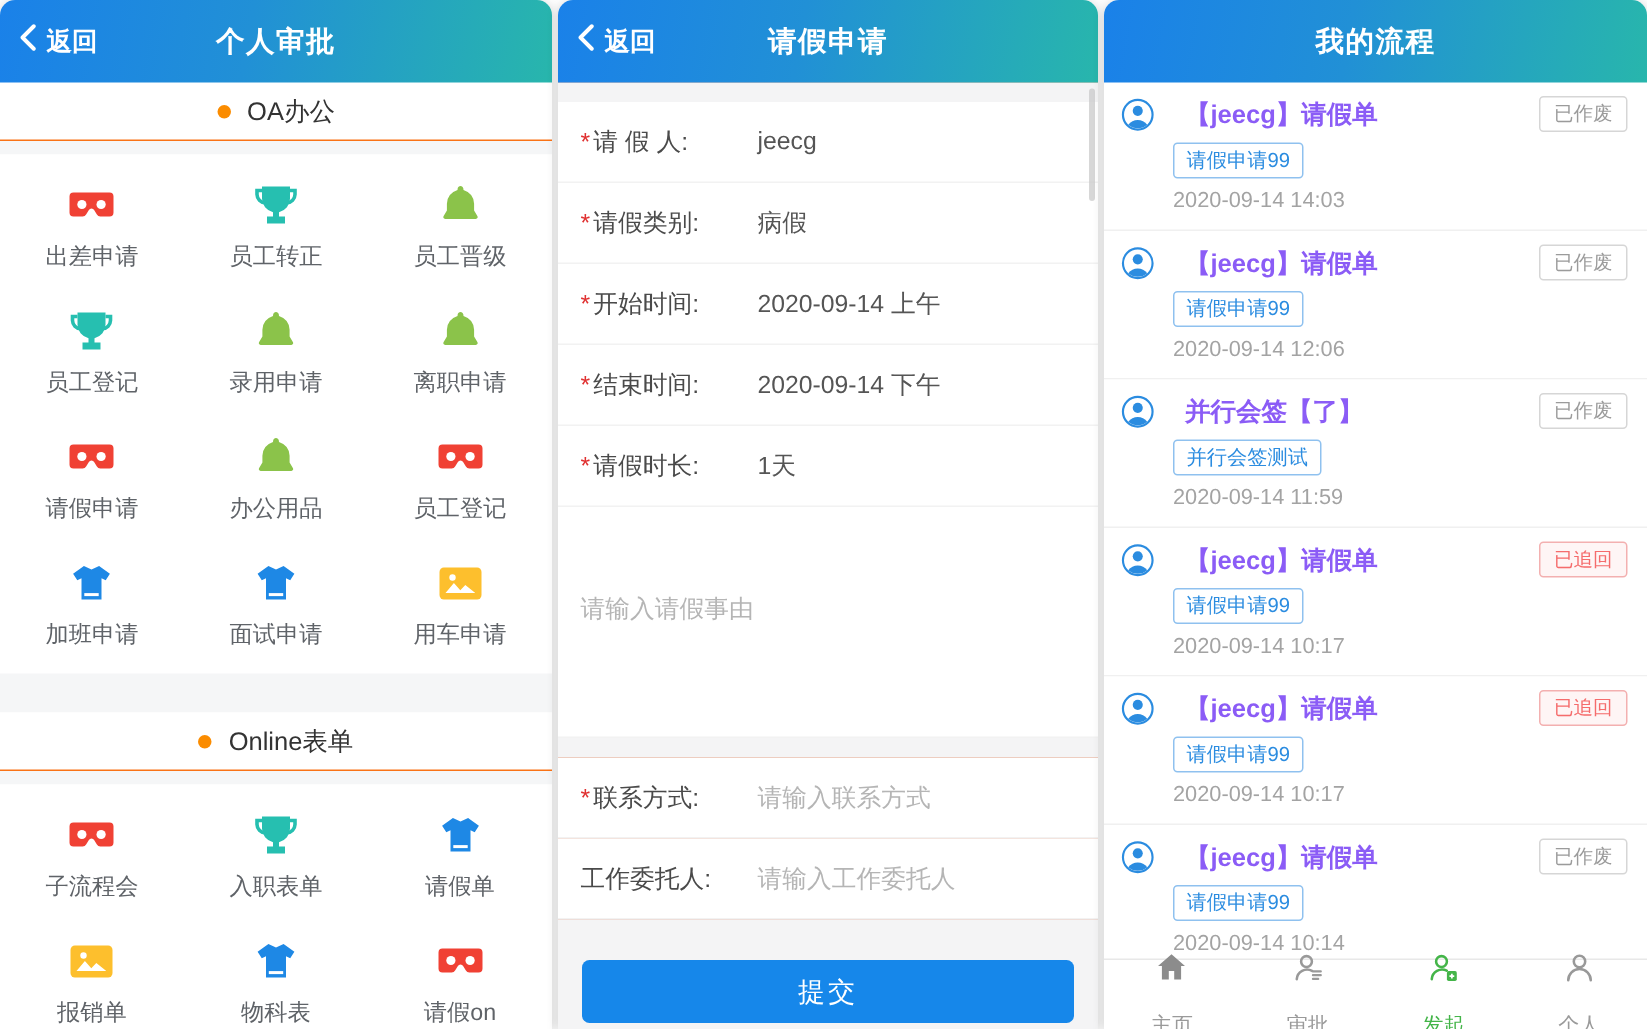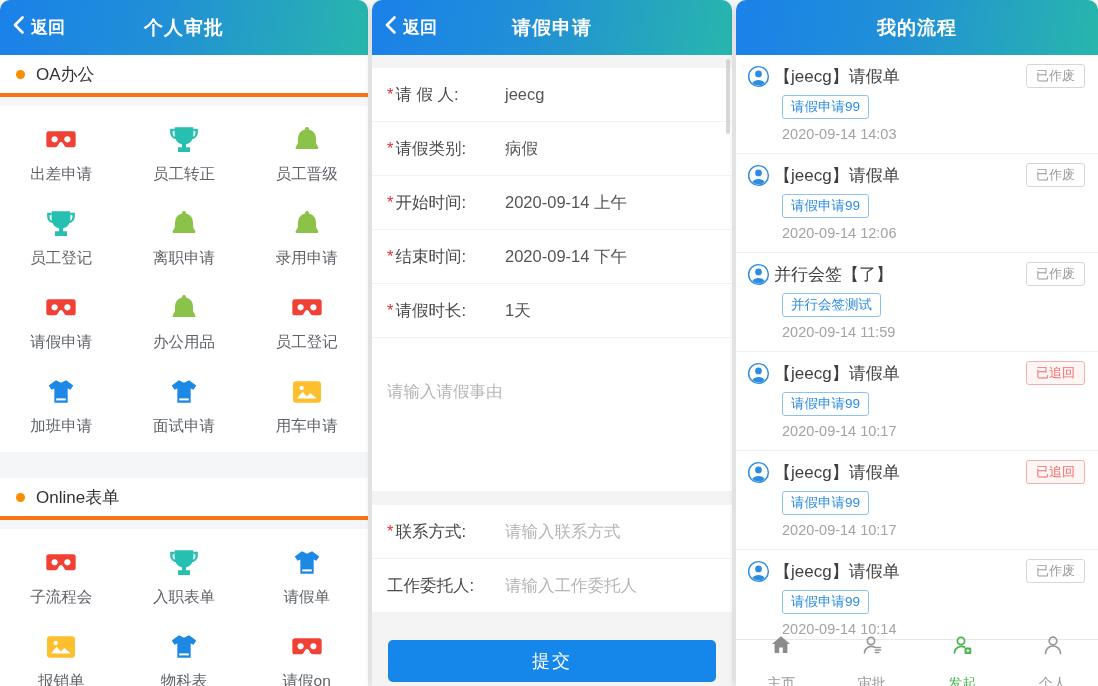--- a/index.html
+++ b/index.html
@@ -11,55 +11,55 @@
 
   
   .hdr{height:55px;background:linear-gradient(100deg,#1a81e9 0%,#2190d6 45%,#28b6ac 100%);
     display:flex;align-items:center;justify-content:center;position:relative;color:#fff;}
   .hdr-title{font-size:19px;font-weight:bold;letter-spacing:1px;}
   .back{position:absolute;left:13px;top:0;height:55px;display:flex;align-items:center;gap:7px;
     color:#fff;font-size:17px;font-weight:bold;cursor:pointer;}
 
   
   .sec{height:38px;display:flex;align-items:center;padding:0 16px;background:#fff;
-    border-bottom:4px solid #f97316;}
+    border-bottom:1px solid #f97316;justify-content:center;}
   .dot{width:9px;height:9px;border-radius:50%;margin-right:11px;flex:none;}
   .sectitle{font-size:17px;color:#333;}
   .band{background:#f5f6f7;width:100%;}
   .grid{display:grid;grid-template-columns:repeat(3,1fr);background:#fff;padding:6px 0 4px 0;}
   .gitem{height:84px;display:flex;flex-direction:column;align-items:center;justify-content:center;
     gap:8px;cursor:pointer;}
   .gicon{width:32px;height:32px;display:flex;align-items:center;justify-content:center;}
   .gicon svg{width:32px;height:32px;}
   .glabel{font-size:15.5px;color:#5f6368;}
 
   
   .formwrap{display:flex;flex-direction:column;height:631px;background:#c2410c;}
   .frow{height:53px;flex:none;background:#fff;display:flex;align-items:center;padding:0 15px;
     border-bottom:1px solid #f2f2f2;font-size:16.5px;}
   .flabel{color:#4a4a4a;width:118px;flex:none;}
   .star{color:#e03131;margin-right:2px;}
   .fvalue{color:#555;}
   .fph{color:#b5b5b5;}
   .reason{background:#fff;padding:15px 15px 0 15px;height:138px;flex:none;border-bottom:1px solid #f2f2f2;font-size:16.5px;}
-  .reason .ph{margin-top:28px;color:#b5b5b5;}
+  .reason .ph{margin-top:42px;color:#b5b5b5;}
   .gap12{height:13px;flex:none;background:#f4f4f5;}
   .submitarea{flex:1;background:#f4f4f5;padding:27px 16px 0 16px;}
   .submitbtn{height:42px;background:#1687ea;border-radius:5px;color:#fff;font-size:18px;
     display:flex;align-items:center;justify-content:center;cursor:pointer;letter-spacing:2px;}
   .scrollbar{position:absolute;right:2px;top:59px;width:4px;height:75px;border-radius:2px;
     background:#c9c9c9;opacity:.75;}
 
   
   .list{height:585px;overflow:hidden;background:#fff;}
   .litem{padding:9px 13px 11px 11px;border-bottom:1px solid #f0f0f0;background:#fff;cursor:pointer;}
   .lrow1{display:flex;align-items:center;}
   .lavatar{width:23px;height:23px;flex:none;}
   .lavatar svg{width:23px;height:23px;display:block;}
-  .ltitle{font-size:17px;font-weight:normal;color:#404040;margin-left:4px;flex:1;}
+  .ltitle{font-size:17px;font-weight:bold;color:#8b5cf6;margin-left:20px;flex:1;}
   .lbadge{font-size:13px;padding:2px 9px;border-radius:3px;border:1px solid #d6d6d6;
     color:#9b9b9b;background:#fff;flex:none;}
   .lbadge.red{color:#f56c6c;border-color:#f3b0b0;background:#fef5f5;}
   .ltag{display:inline-block;margin:7px 0 0 35px;font-size:13.5px;color:#2b8ce0;
     border:1px solid #8fc1ef;padding:2px 8px;border-radius:3px;background:#fff;}
   .ltime{margin:7px 0 0 35px;font-size:14.5px;color:#a3a3a3;}
 
   
   .nav{position:absolute;bottom:0;left:0;right:0;height:46px;background:#fff;
     border-top:1px solid #e8e8e8;display:flex;}
@@ -126,29 +126,29 @@
               </svg>
             </span>
         <span class="glabel">员工登记</span>
           </div>
           <div class="gitem">
         <span class="gicon">
               <svg viewBox="0 0 24 24">
                 <path fill="#8bc34a" d="M12 2.2c.7 0 1.3.5 1.4 1.2l.1.8a7.2 7.2 0 0 1 5.3 6.9v3.4l1.7 2.9c.3.6-.1 1.3-.8 1.3H4.3c-.7 0-1.1-.7-.8-1.3l1.7-2.9v-3.4a7.2 7.2 0 0 1 5.3-6.9l.1-.8c.1-.7.7-1.2 1.4-1.2z"></path>
               </svg>
             </span>
+        <span class="glabel">录用申请</span>
+          </div>
+          <div class="gitem">
+        <span class="gicon">
+              <svg viewBox="0 0 24 24">
+                <path fill="#8bc34a" d="M12 2.2c.7 0 1.3.5 1.4 1.2l.1.8a7.2 7.2 0 0 1 5.3 6.9v3.4l1.7 2.9c.3.6-.1 1.3-.8 1.3H4.3c-.7 0-1.1-.7-.8-1.3l1.7-2.9v-3.4a7.2 7.2 0 0 1 5.3-6.9l.1-.8c.1-.7.7-1.2 1.4-1.2z"></path>
+              </svg>
+            </span>
         <span class="glabel">离职申请</span>
-          </div>
-          <div class="gitem">
-        <span class="gicon">
-              <svg viewBox="0 0 24 24">
-                <path fill="#8bc34a" d="M12 2.2c.7 0 1.3.5 1.4 1.2l.1.8a7.2 7.2 0 0 1 5.3 6.9v3.4l1.7 2.9c.3.6-.1 1.3-.8 1.3H4.3c-.7 0-1.1-.7-.8-1.3l1.7-2.9v-3.4a7.2 7.2 0 0 1 5.3-6.9l.1-.8c.1-.7.7-1.2 1.4-1.2z"></path>
-              </svg>
-            </span>
-        <span class="glabel">录用申请</span>
           </div>
           <div class="gitem">
         <span class="gicon">
               <svg viewBox="0 0 24 24">
                 <path fill="#f04134" d="M21 5.5H3a2 2 0 0 0-2 2v8a2 2 0 0 0 2 2h4.6a2 2 0 0 0 1.7-1l1.4-2.3a1.5 1.5 0 0 1 2.6 0l1.4 2.3a2 2 0 0 0 1.7 1H21a2 2 0 0 0 2-2v-8a2 2 0 0 0-2-2z"></path>
                 <circle cx="7.2" cy="11.5" r="2.3" fill="#fff"></circle>
                 <circle cx="16.8" cy="11.5" r="2.3" fill="#fff"></circle>
               </svg>
             </span>
         <span class="glabel">请假申请</span>

